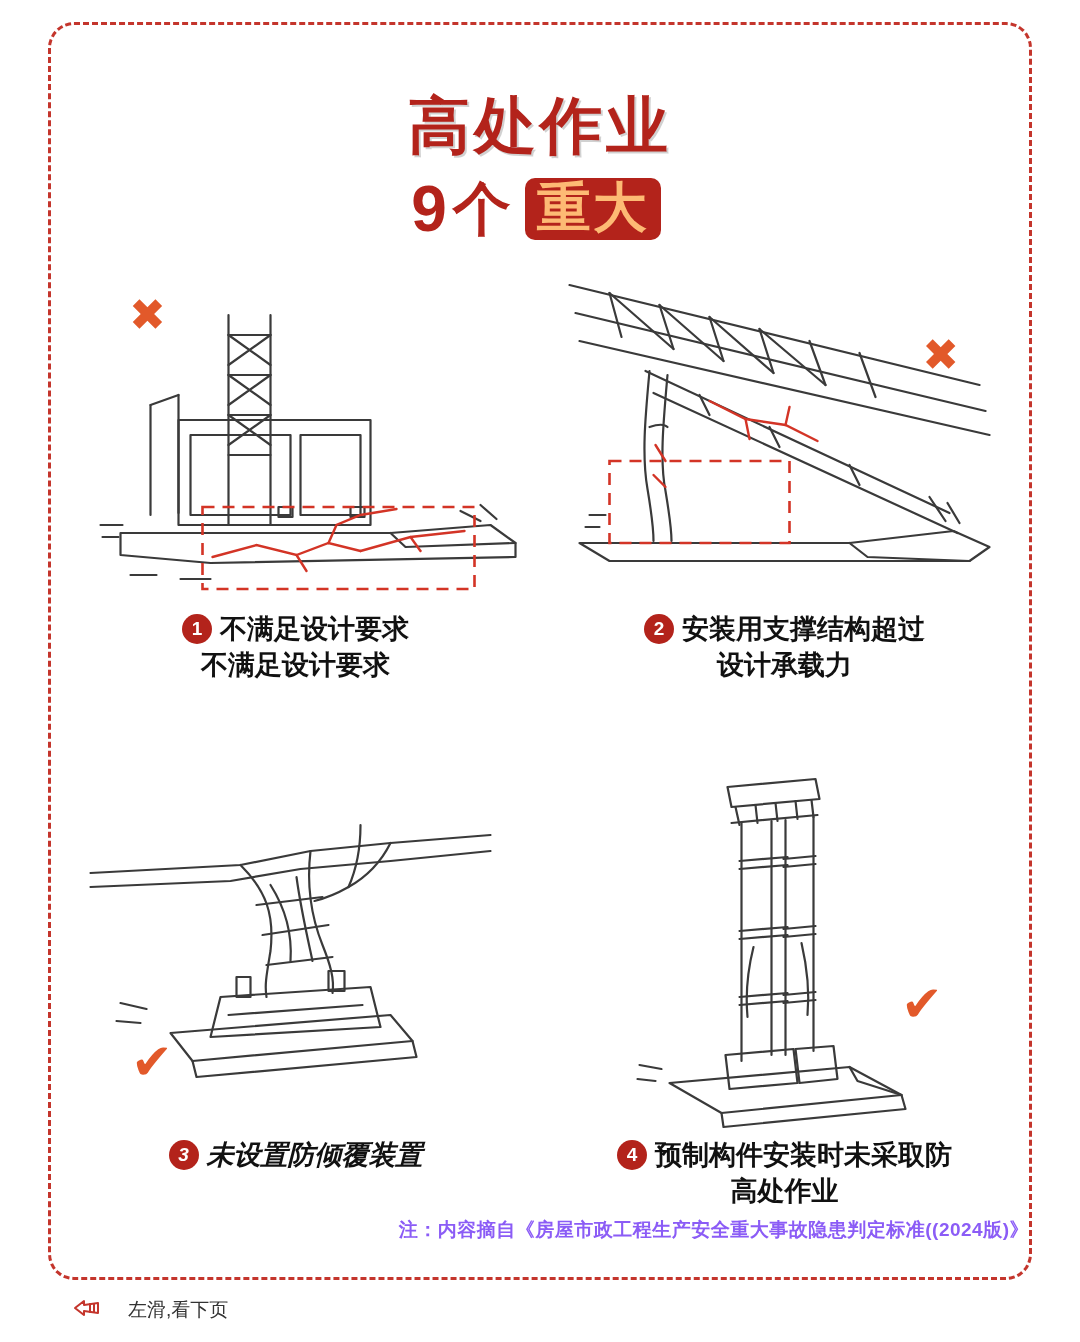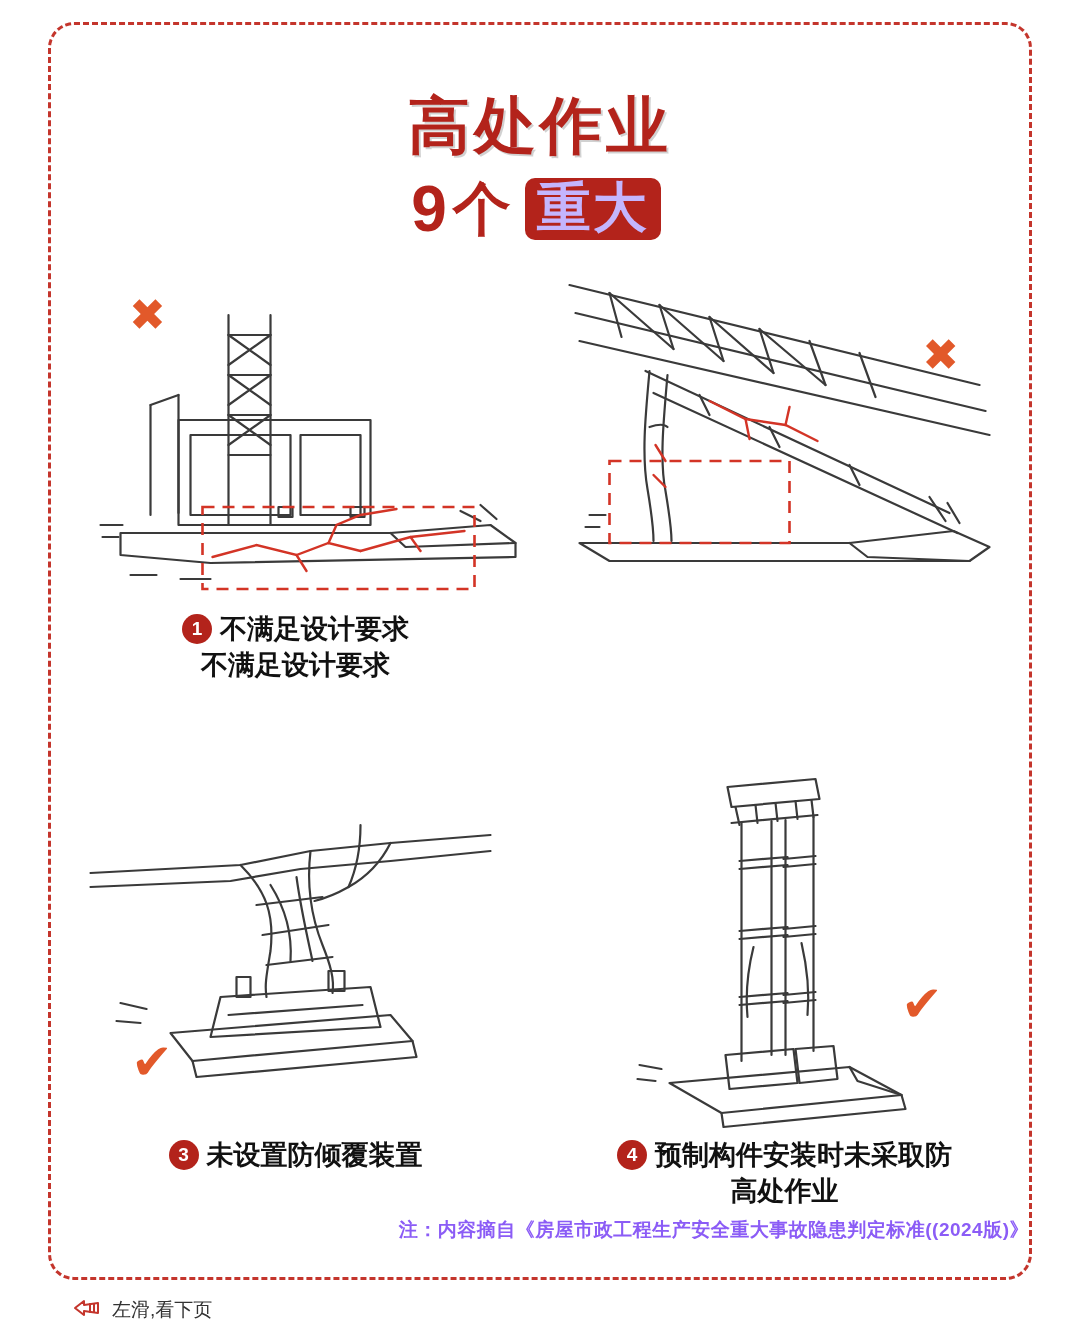--- a/index.html
+++ b/index.html
@@ -58,21 +58,21 @@
   .title-sub .num {
     color: #b3231b;
     font-size: 64px;
   }
   .title-sub .ge {
     color: #b3231b;
     font-size: 58px;
   }
   .title-sub .hl {
     background: #b3231b;
-    color: #c4b5fd;
+    color: #fdba74;
     border-radius: 10px;
     padding: 2px 12px 6px 12px;
     margin: 0 8px;
     font-size: 54px;
     line-height: 1;
     display: inline-block;
   }
 
   
   .grid {
@@ -141,21 +141,21 @@
     color: #8b5cf6;
     letter-spacing: 0.5px;
   }
 
   .swipe {
     position: absolute;
     left: 72px;
     bottom: 18px;
     display: flex;
     align-items: center;
-    gap: 10px;
+    gap: 26px;
     font-size: 19px;
     color: #333;
   }
   .swipe .hand { color: #c4352c; font-size: 26px; line-height: 1; }
 </style>
 </head>
 <body>
 
 <div class="poster">
 
@@ -236,20 +236,24 @@
           </g>
 
           <g fill="none" stroke="#d33426" stroke-width="2.4" stroke-linecap="round">
             <path d="M160 126 L196 144 L236 150 L268 166"></path>
             <path d="M196 144 L200 164 M236 150 L240 132"></path>
             <path d="M106 170 L116 186 M104 200 L116 212"></path>
           </g>
           <rect x="60" y="186" width="180" height="82" fill="none" stroke="#d33426" stroke-width="2.6" stroke-dasharray="12 8"></rect>
         </svg>
       </div>
+      <div class="caption">
+        <span class="badge">2</span><span>安装用支撑结构超过</span><br>
+        <span>设计承载力</span>
+      </div>
     </div>
 
     <div class="cell">
       <div class="mark" style="left:80px; top:332px; font-size:50px;">✔</div>
       <div class="art" style="height:380px; margin-top:60px;">
         <svg viewBox="0 0 470 380" xmlns="http://www.w3.org/2000/svg">
           <g fill="none" stroke="#3a3a3a" stroke-width="2.2" stroke-linecap="round" stroke-linejoin="round">
 
             <path d="M30 108 L180 100 L250 86 L330 78 L430 70"></path>
             <path d="M30 122 L170 116 L240 104 L330 96 L430 86"></path>
@@ -265,21 +269,21 @@
             <path d="M176 212 L190 212 L190 232 L176 232 Z"></path>
             <path d="M268 206 L284 206 L284 226 L268 226 Z"></path>
             <path d="M168 250 L302 240"></path>
 
             <path d="M110 268 L330 250 L352 276 L132 296 Z"></path>
             <path d="M132 296 L136 312 L356 292 L352 276"></path>
             <path d="M60 238 L86 244 M56 256 L80 258"></path>
           </g>
         </svg>
       </div>
-      <div class="caption" style="margin-top:-8px;">
+      <div class="caption" style="margin-top:-8px;font-style:italic;">
         <span class="badge">3</span><span>未设置防倾覆装置</span>
       </div>
     </div>
 
     <div class="cell">
       <div class="mark" style="right:86px; top:274px; font-size:50px;">✔</div>
       <div class="art" style="height:380px; margin-top:60px;">
         <svg viewBox="0 0 470 380" xmlns="http://www.w3.org/2000/svg">
           <g fill="none" stroke="#3a3a3a" stroke-width="2.2" stroke-linecap="round" stroke-linejoin="round">
 

